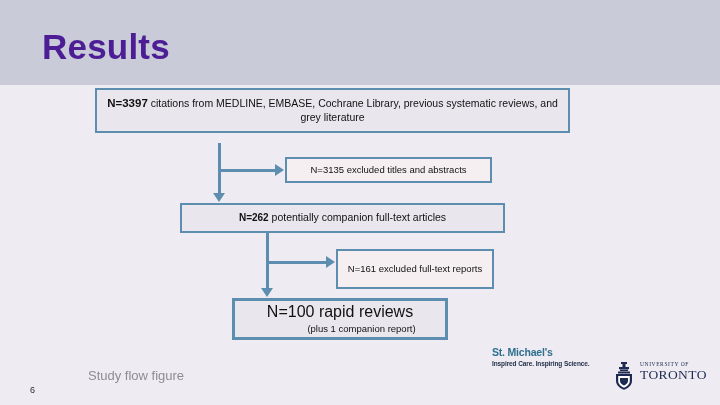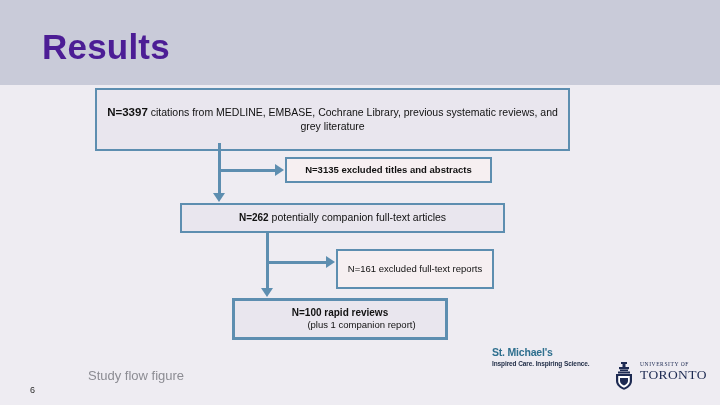--- a/index.html
+++ b/index.html
@@ -52,33 +52,32 @@
     align-items: center;
     justify-content: center;
     line-height: 1.28;
   }
 
   .node .strong { font-weight: bold; }
 
   
   #node-sources {
     left: 95px; top: 3px;
-    width: 475px; height: 63px;
+    width: 475px; height: 45px;
     font-size: 10.5px;
     padding: 4px 8px;
   }
   #node-sources .strong { font-size: 11.5px; }
 
   
   #node-excluded-titles {
     left: 285px; top: 72px;
     width: 207px; height: 26px;
     font-size: 9.5px;
     background: #f6eff1;
-    font-weight: bold;
   }
 
   
   #node-fulltext {
     left: 180px; top: 118px;
     width: 325px; height: 30px;
     font-size: 10.5px;
   }
   #node-fulltext .strong { font-size: 10px; }
 
@@ -92,22 +91,22 @@
   }
 
   
   #node-rapid-reviews {
     left: 232px; top: 213px;
     width: 216px; height: 42px;
     border-width: 3px;
     line-height: 1.3;
   }
   #node-rapid-reviews .line-main {
-    font-size: 10px;
-    font-weight: bold;
+    font-size: 16px;
+    font-weight: normal;
   }
   #node-rapid-reviews .line-sub {
     font-size: 9.5px;
     font-weight: normal;
     padding-left: 43px;
   }
 
   
   .conn {
     position: absolute;

